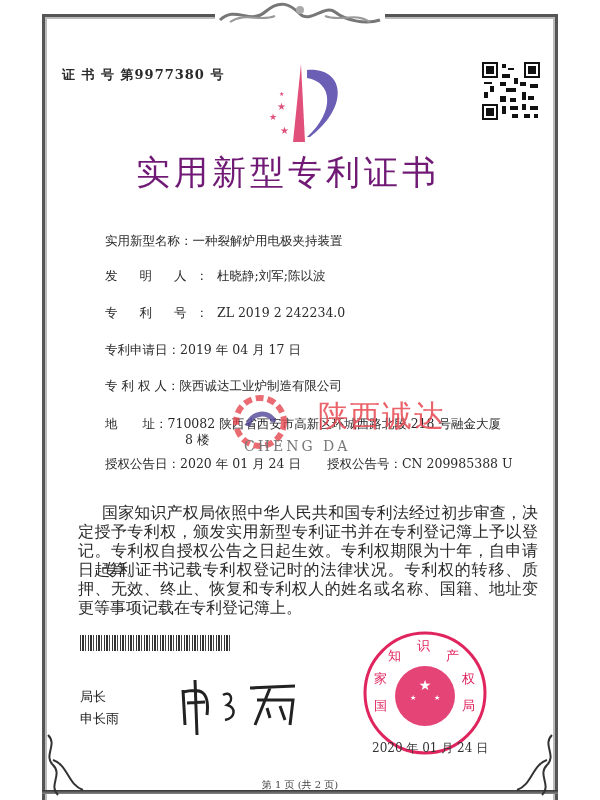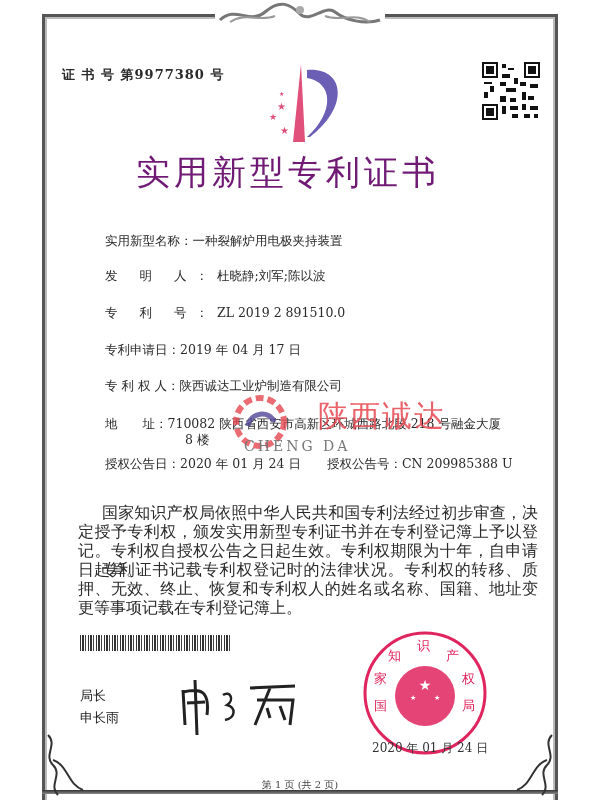--- a/index.html
+++ b/index.html
@@ -44,21 +44,21 @@
     .f-pub { top: 456px; left: 300px; }
     .lbl-spread { letter-spacing: 9px; }
     .para { position: absolute; left: 78px; width: 460px; font-size: 16px; line-height: 19px; text-indent: 24px; text-align: justify; }
     .p1 { top: 487px; }
     .p2 { top: 544px; font-family: Liberation Serif, serif; }
     .watermark { position: absolute; left: 220px; top: 392px; width: 260px; height: 70px; }
     .wm-text { position: absolute; left: 288px; top: 396px; font-family: "DejaVu Sans", sans-serif; font-size: 30px; color: rgba(230,70,80,0.85); letter-spacing: 2px; margin-left: 30px; }
     .wm-sub { position: absolute; left: 244px; top: 438px; font-size: 14px; color: #777; letter-spacing: 3px; }
     .barcode { position: absolute; left: 80px; top: 635px; width: 152px; height: 16px;
       background: repeating-linear-gradient(90deg, #333 0 1px, #fff 1px 2px, #333 2px 4px, #fff 4px 5px, #444 5px 6px, #fff 6px 8px); }
-    .director { position: absolute; left: 80px; top: 686px; font-family: Liberation Mono, monospace; font-size: 13px; line-height: 22px; color: #222; }
+    .director { position: absolute; left: 80px; top: 686px; font-family: Liberation Sans, sans-serif; font-size: 13px; line-height: 22px; color: #222; }
     .signature { position: absolute; left: 175px; top: 670px; width: 130px; height: 70px; }
     .seal { position: absolute; left: 360px; top: 628px; width: 130px; height: 130px; }
     .seal-date { position: absolute; left: 372px; top: 740px; font-size: 12px; color: #333; }
     .page-no { position: absolute; left: 0; width: 600px; top: 778px; text-align: center; font-size: 10px; color: #444; }
   </style>
 </head>
 <body>
 
 <div class="frame"></div>
 <div class="bottom-rule"></div>
@@ -105,21 +105,21 @@
 
 <div class="title">实用新型专利证书</div>
 
 <div class="field f-name">
   <span class="lbl">实用新型名称：</span><span>一种裂解炉用电极夹持装置</span>
 </div>
 <div class="field f-inv">
   <span class="lbl lbl-spread">发 明 人：</span><span>杜晓静;刘军;陈以波</span>
 </div>
 <div class="field f-pat">
-  <span class="lbl lbl-spread">专 利 号：</span><span>ZL 2019 2 891510.0</span>
+  <span class="lbl lbl-spread">专 利 号：</span><span>ZL 2019 2 242234.0</span>
 </div>
 <div class="field f-date">
   <span class="lbl">专利申请日：</span><span>2019 年 04 月 17 日</span>
 </div>
 <div class="field f-own">
   <span class="lbl">专 利 权 人：</span><span>陕西诚达工业炉制造有限公司</span>
 </div>
 <div class="field f-addr">
   <span class="lbl">地　　址：</span><span>710082 陕西省西安市高新区环城西路北段 218 号融金大厦</span>
 </div>

